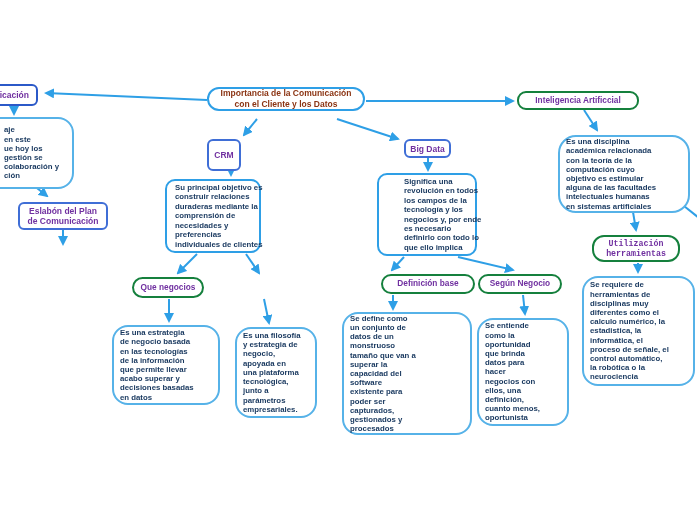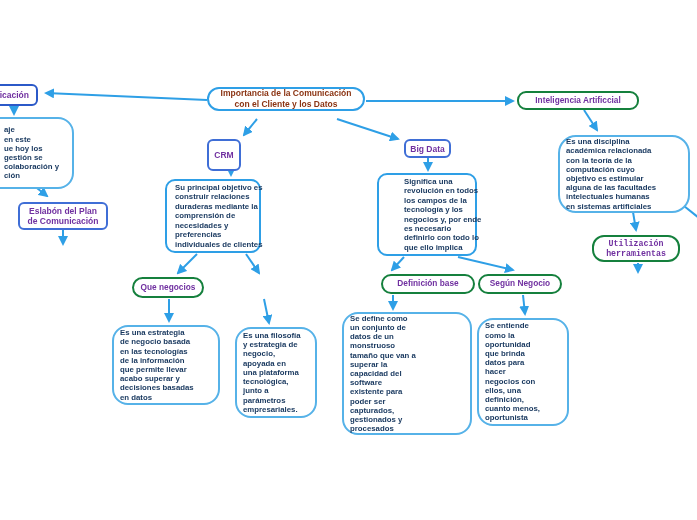--- a/index.html
+++ b/index.html
@@ -159,14 +159,25 @@
 con la teoría de la
 computación cuyo
 objetivo es estimular
 alguna de las facultades
 intelectuales humanas
 en sistemas artificiales</div>
 
   <div class="node pill" style="left:592px;top:235px;width:88px;height:27px;white-space:pre;font-family:Liberation Mono, monospace;">Utilización
 herramientas</div>
 
+  <div class="node descB" style="left:582px;top:276px;width:113px;height:110px;">Se requiere de
+herramientas de
+disciplinas muy
+diferentes como el
+calculo numérico, la
+estadistica, la
+informática, el
+proceso de señale, el
+control automático,
+la robótica o la
+neurociencia</div>
 
 </div>
 
 </body></html>

